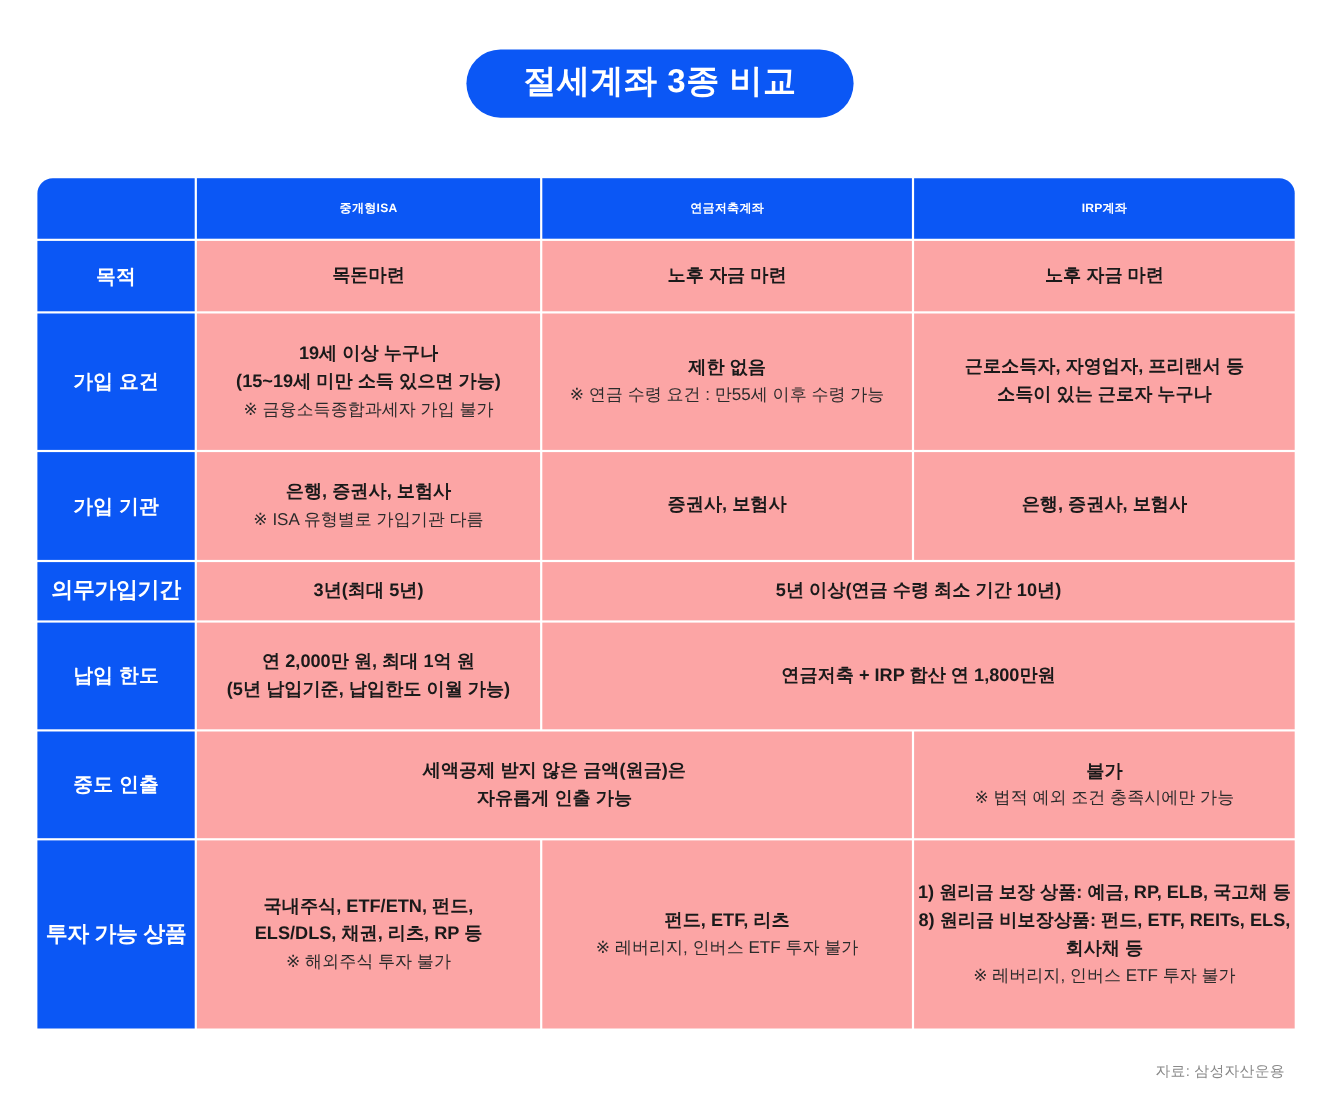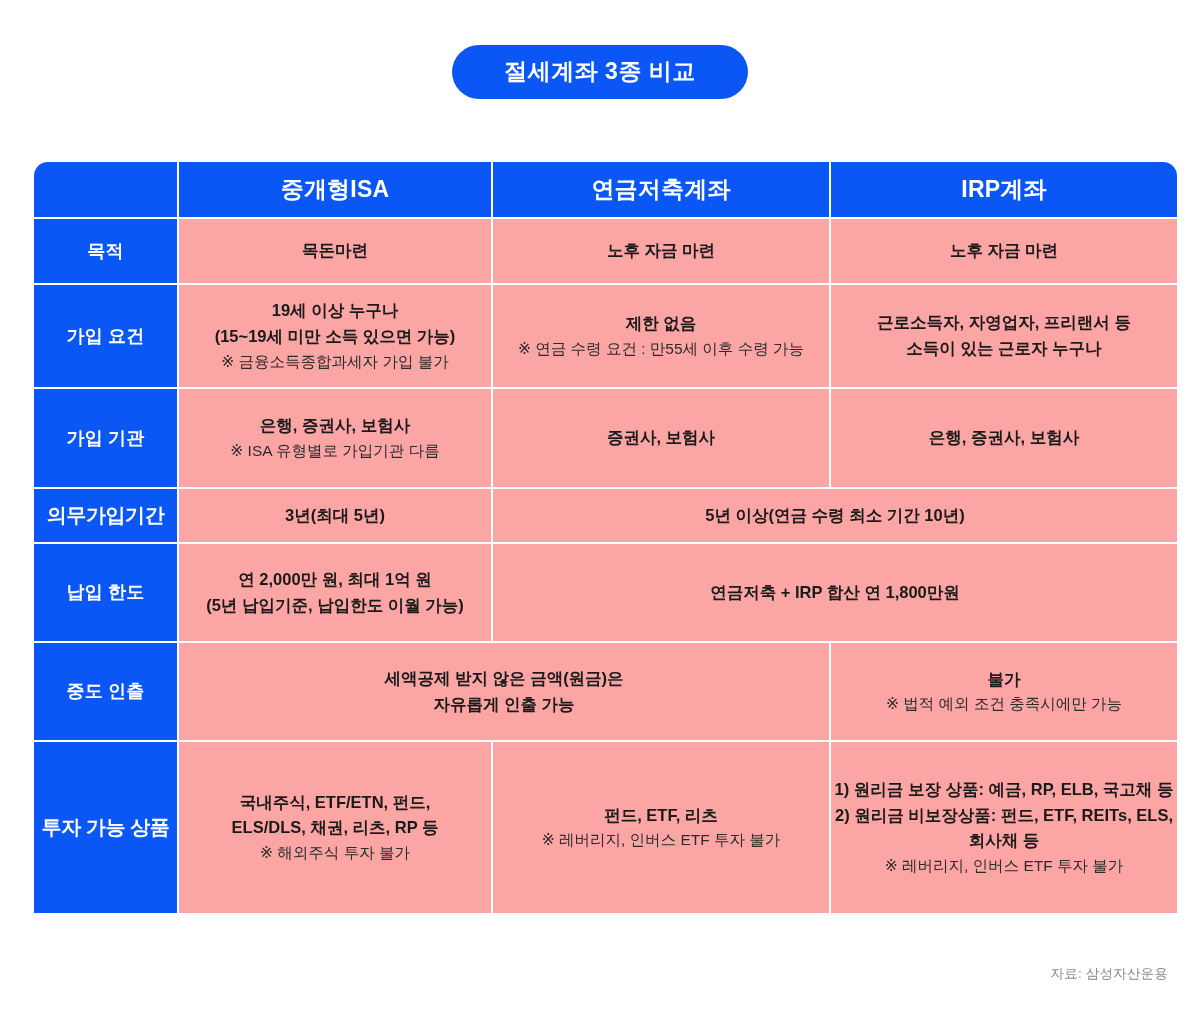--- a/index.html
+++ b/index.html
@@ -24,21 +24,21 @@
   
   .title-wrap {
     width: 100%;
     display: flex;
     justify-content: center;
     padding-top: 45px;
   }
   .title-pill {
     background: #0b57f5;
     color: #ffffff;
-    font-size: 23px;
+    font-size: 30px;
     font-weight: bold;
     letter-spacing: 0.5px;
     padding: 14px 52px 16px 52px;
     border-radius: 34px;
     line-height: 1.05;
     white-space: nowrap;
   }
 
   
   .table-wrap {
@@ -68,21 +68,21 @@
   col.c-irp   { width: 346px; }
 
   
   .hdr-blank {
     background: #0b57f5;
     border-top-left-radius: 14px;
   }
   .hdr {
     background: #0b57f5;
     color: #ffffff;
-    font-size: 23px;
+    font-size: 11px;
     font-weight: bold;
     height: 55px;
     letter-spacing: 0.2px;
   }
   .hdr.last { border-top-right-radius: 14px; }
 
   
   .rlabel {
     background: #0b57f5;
     color: #ffffff;
@@ -157,21 +157,21 @@
               <span class="line">목돈마련</span>
             </td>
             <td class="dcell">
               <span class="line">노후 자금 마련</span>
             </td>
             <td class="dcell">
               <span class="line">노후 자금 마련</span>
             </td>
           </tr>
           <tr>
-            <td class="rlabel" style="height: 102px;">가입 요건</td>
+            <td class="rlabel" style="height: 124px;">가입 요건</td>
             <td class="dcell">
               <span class="line">19세 이상 누구나</span>
               <span class="line">(15~19세 미만 소득 있으면 가능)</span>
               <span class="line note">※ 금융소득종합과세자 가입 불가</span>
             </td>
             <td class="dcell">
               <span class="line">제한 없음</span>
               <span class="line note">※ 연금 수령 요건 : 만55세 이후 수령 가능</span>
             </td>
             <td class="dcell">
@@ -228,21 +228,21 @@
               <span class="line">국내주식, ETF/ETN, 펀드,</span>
               <span class="line">ELS/DLS, 채권, 리츠, RP 등</span>
               <span class="line note">※ 해외주식 투자 불가</span>
             </td>
             <td class="dcell">
               <span class="line">펀드, ETF, 리츠</span>
               <span class="line note">※ 레버리지, 인버스 ETF 투자 불가</span>
             </td>
             <td class="dcell">
               <span class="line">1) 원리금 보장 상품: 예금, RP, ELB, 국고채 등</span>
-              <span class="line">2) 원리금 비보장상품: 펀드, ETF, REITs, ELS,</span>
+              <span class="line">8) 원리금 비보장상품: 펀드, ETF, REITs, ELS,</span>
               <span class="line">회사채 등</span>
               <span class="line note">※ 레버리지, 인버스 ETF 투자 불가</span>
             </td>
           </tr>
         </tbody>
     </table>
   </div>
 
   <div class="source">자료: 삼성자산운용</div>
 

